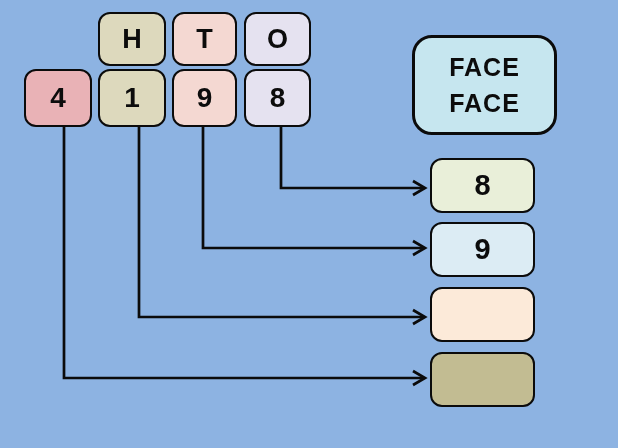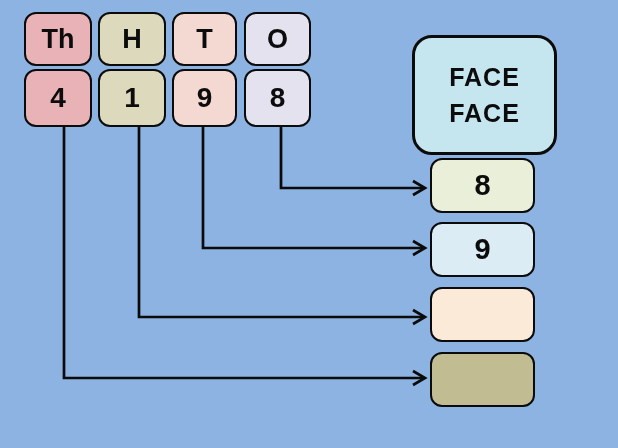--- a/index.html
+++ b/index.html
@@ -16,21 +16,21 @@
     box-sizing:border-box;
     border:2.6px solid #0b0b0b;
     border-radius:12px;
     display:flex;align-items:center;justify-content:center;
     color:#0c0c0c;
     font-weight:700;
   }
   .place-header{top:12px;height:54px;font-size:27px;}
   .place-digit{top:69px;height:58px;font-size:28px;}
   .face-box{
-    left:412px;top:35px;width:145px;height:120px;
+    left:412px;top:35px;width:145px;height:100px;
     border-width:3px;border-radius:20px;
     flex-direction:column;
     font-size:25px;line-height:36px;letter-spacing:1px;
     text-align:center;
   }
   .answer{left:430px;width:105px;height:55px;font-size:29px;}
   .c0{left:24px;width:68px;}
   .c1{left:98px;width:68px;}
   .c2{left:172px;width:65px;}
   .c3{left:244px;width:67px;}
@@ -54,23 +54,20 @@
       <path d="M413 241 L425 248 L413 255"></path>
 
       <path d="M139 126 L139 317 L424 317"></path>
       <path d="M413 310 L425 317 L413 324"></path>
 
       <path d="M64 126 L64 378 L424 378"></path>
       <path d="M413 371 L425 378 L413 385"></path>
     </g>
   </svg>
 
-  <div class="box place-header c0" style="background-color: rgb(233, 178, 182);">
-    <span>Th</span>
-  </div>
   <div class="box place-digit c0" style="background-color: rgb(233, 178, 182);">
     <span>4</span>
   </div>
 
   <div class="box place-header c1" style="background-color: rgb(221, 217, 189);">
     <span>H</span>
   </div>
   <div class="box place-digit c1" style="background-color: rgb(221, 217, 189);">
     <span>1</span>
   </div>

